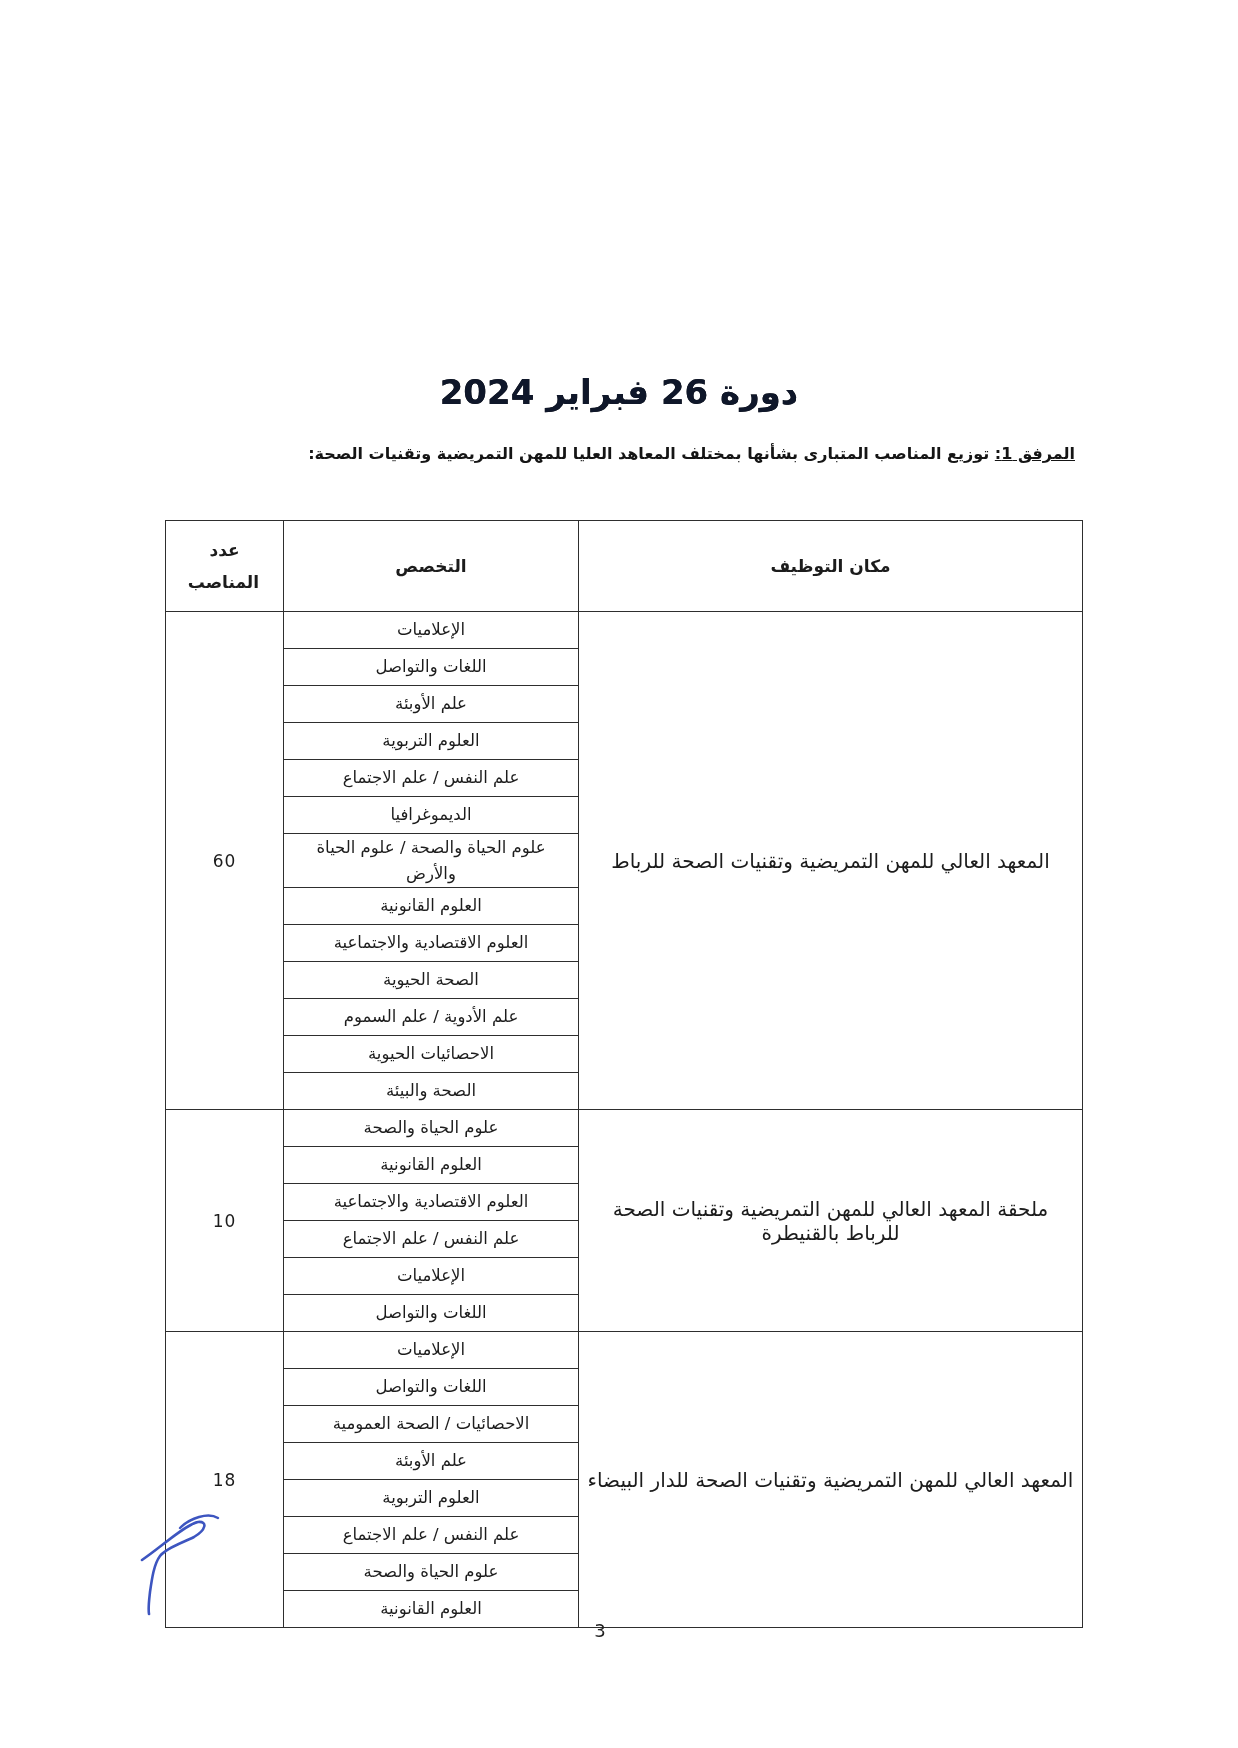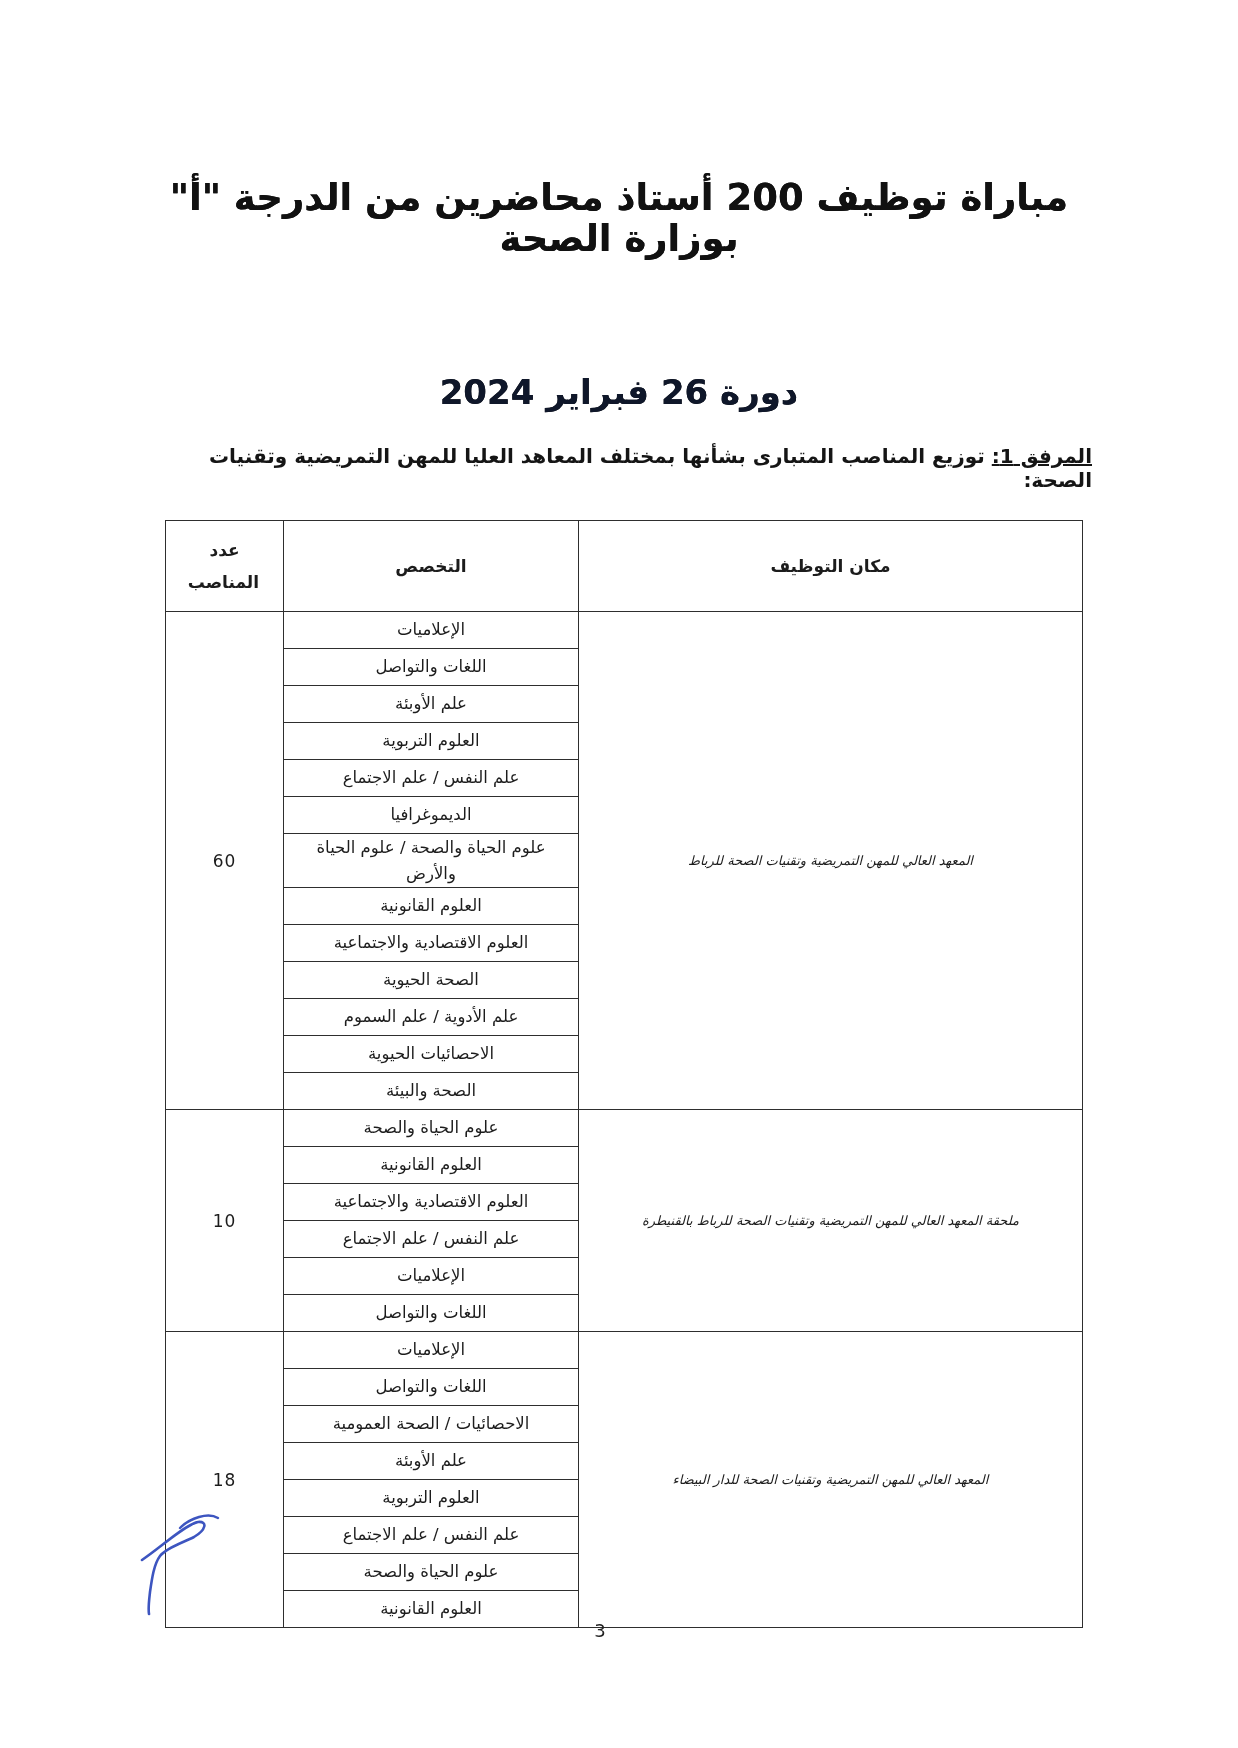--- a/index.html
+++ b/index.html
@@ -26,23 +26,23 @@
   .title-line2 { margin-top: 43px; }
   .session-line {
     position: absolute; top: 372px; left: 120px; right: 120px;
     direction: rtl; text-align: center;
     font-weight: 900; font-size: 34px; color: #0f172a;
     text-shadow: 0 0 0.6px #111;
   }
 
   
   .subtitle {
-    position: absolute; top: 444px; right: 146px; width: 924px;
+    position: absolute; top: 444px; right: 163px; width: 924px;
     direction: rtl; text-align: right;
-    font-size: 20px; font-weight: 700; color: #151515;
+    font-size: 16px; font-weight: 700; color: #151515;
   }
   .subtitle .label { text-decoration: underline; }
 
   
   table.positions {
     position: absolute; top: 500px; left: 165px;
     width: 917px;
     border-collapse: collapse; table-layout: fixed;
     direction: ltr;
     margin-top: 20px;
@@ -55,38 +55,37 @@
   col.c-place { width: 504px; }
   th, td {
     direction: rtl; text-align: center; vertical-align: middle;
     font-family: "DejaVu Sans", sans-serif; color: #1c1c1c;
     background: #fff;
   }
   thead th { height: 88px; font-size: 17px; font-weight: 700; }
   thead th.h-count { padding: 0 24px; line-height: 1.9; }
   td.spec-cell { height: 34px; font-size: 16.5px; padding: 1px 28px; line-height: 1.55; }
   td.count-cell { font-size: 17px; font-weight: 400; letter-spacing: 1px; direction: ltr; }
-  td.place-cell { font-size: 13px; padding: 0 8px; font-style: italic; }
+  td.place-cell { font-size: 20px; padding: 0 8px; }
 
   
   .signature { position: absolute; left: 136px; top: 1502px; width: 92px; height: 118px; }
 
   
   .page-number {
     position: absolute; top: 1620px; left: 0; width: 1200px;
     text-align: center; font-size: 18px; color: #222;
   }
 </style>
 </head>
 <body>
 
 <div class="page">
 
   <div class="title-block">
-    <div class="title-line1">مباراة توظيف 200 أستاذ محاضرين من الدرجة "أ" بوزارة الصحة</div>
   </div>
 
   <div class="session-line">دورة 26 فبراير 2024</div>
 
   <div class="subtitle">
     <span class="label">المرفق 1:</span><span> توزيع المناصب المتبارى بشأنها بمختلف المعاهد العليا للمهن التمريضية وتقنيات الصحة:</span>
   </div>
 
   <table class="positions">
     <colgroup>

